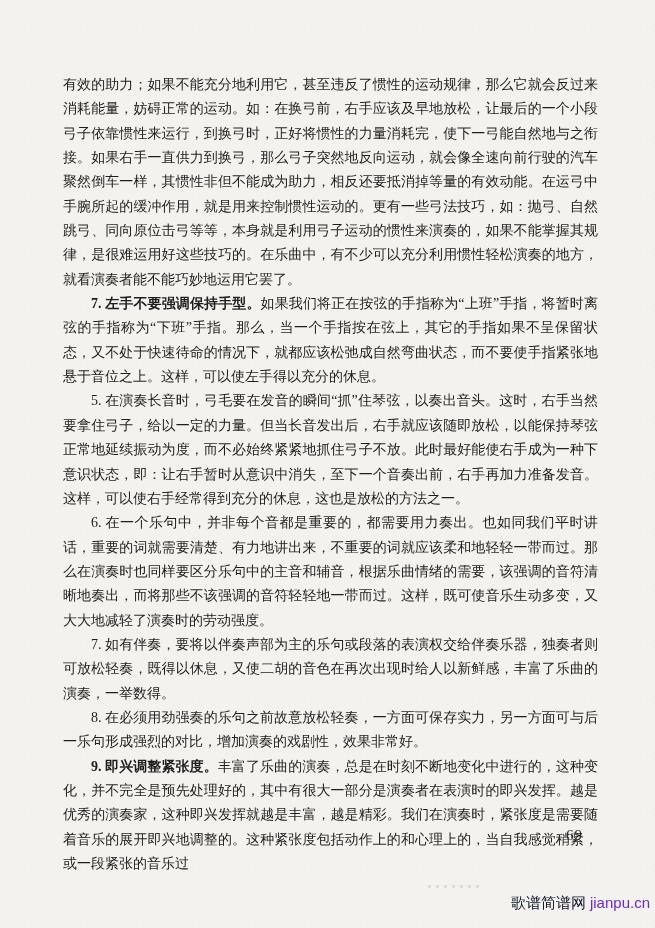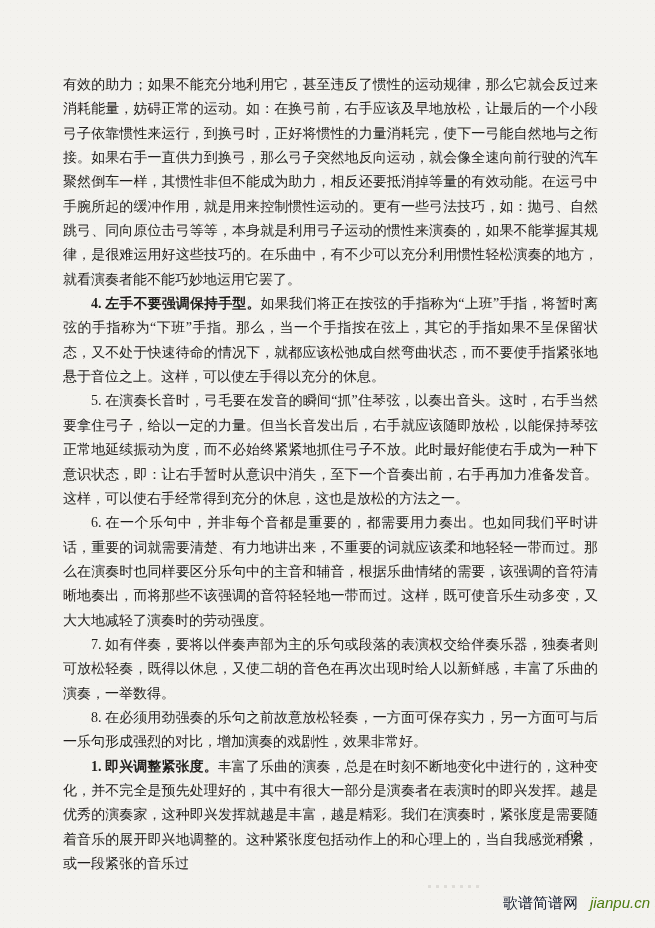--- a/index.html
+++ b/index.html
@@ -50,35 +50,35 @@
     opacity: 0.9;
   }
   .watermark {
     position: absolute;
     right: 5px; top: 894px;
     font-size: 15px;
     font-family: "Liberation Sans", "DejaVu Sans", sans-serif;
     white-space: nowrap;
   }
   .wm-name { color: #0f172a; }
-  .wm-url  { color: #4d7c0f; margin-left: 12px; font-style: italic; }
+  .wm-url  { color: #6d28d9; margin-left: 4px; }
 </style>
 </head>
 <body>
 
 <div class="page">
 
   <div class="text-block">
     <p class="para no-indent"><b></b><span>有效的助力；如果不能充分地利用它，甚至违反了惯性的运动规律，那么它就会反过来消耗能量，妨碍正常的运动。如：在换弓前，右手应该及早地放松，让最后的一个小段弓子依靠惯性来运行，到换弓时，正好将惯性的力量消耗完，使下一弓能自然地与之衔接。如果右手一直供力到换弓，那么弓子突然地反向运动，就会像全速向前行驶的汽车聚然倒车一样，其惯性非但不能成为助力，相反还要抵消掉等量的有效动能。在运弓中手腕所起的缓冲作用，就是用来控制惯性运动的。更有一些弓法技巧，如：抛弓、自然跳弓、同向原位击弓等等，本身就是利用弓子运动的惯性来演奏的，如果不能掌握其规律，是很难运用好这些技巧的。在乐曲中，有不少可以充分利用惯性轻松演奏的地方，就看演奏者能不能巧妙地运用它罢了。</span></p>
-    <p class="para"><b>4. 左手不要强调保持手型。</b><span>如果我们将正在按弦的手指称为“上班”手指，将暂时离弦的手指称为“下班”手指。那么，当一个手指按在弦上，其它的手指如果不呈保留状态，又不处于快速待命的情况下，就都应该松弛成自然弯曲状态，而不要使手指紧张地悬于音位之上。这样，可以使左手得以充分的休息。</span></p>
+    <p class="para"><b>7. 左手不要强调保持手型。</b><span>如果我们将正在按弦的手指称为“上班”手指，将暂时离弦的手指称为“下班”手指。那么，当一个手指按在弦上，其它的手指如果不呈保留状态，又不处于快速待命的情况下，就都应该松弛成自然弯曲状态，而不要使手指紧张地悬于音位之上。这样，可以使左手得以充分的休息。</span></p>
     <p class="para"><b></b><span>5. 在演奏长音时，弓毛要在发音的瞬间“抓”住琴弦，以奏出音头。这时，右手当然要拿住弓子，给以一定的力量。但当长音发出后，右手就应该随即放松，以能保持琴弦正常地延续振动为度，而不必始终紧紧地抓住弓子不放。此时最好能使右手成为一种下意识状态，即：让右手暂时从意识中消失，至下一个音奏出前，右手再加力准备发音。这样，可以使右手经常得到充分的休息，这也是放松的方法之一。</span></p>
     <p class="para"><b></b><span>6. 在一个乐句中，并非每个音都是重要的，都需要用力奏出。也如同我们平时讲话，重要的词就需要清楚、有力地讲出来，不重要的词就应该柔和地轻轻一带而过。那么在演奏时也同样要区分乐句中的主音和辅音，根据乐曲情绪的需要，该强调的音符清晰地奏出，而将那些不该强调的音符轻轻地一带而过。这样，既可使音乐生动多变，又大大地减轻了演奏时的劳动强度。</span></p>
     <p class="para"><b></b><span>7. 如有伴奏，要将以伴奏声部为主的乐句或段落的表演权交给伴奏乐器，独奏者则可放松轻奏，既得以休息，又使二胡的音色在再次出现时给人以新鲜感，丰富了乐曲的演奏，一举数得。</span></p>
     <p class="para"><b></b><span>8. 在必须用劲强奏的乐句之前故意放松轻奏，一方面可保存实力，另一方面可与后一乐句形成强烈的对比，增加演奏的戏剧性，效果非常好。</span></p>
-    <p class="para"><b>1. 即兴调整紧张度。</b><span>丰富了乐曲的演奏，总是在时刻不断地变化中进行的，这种变化，并不完全是预先处理好的，其中有很大一部分是演奏者在表演时的即兴发挥。越是优秀的演奏家，这种即兴发挥就越是丰富，越是精彩。我们在演奏时，紧张度是需要随着音乐的展开即兴地调整的。这种紧张度包括动作上的和心理上的，当自我感觉稍紧，或一段紧张的音乐过</span></p>
+    <p class="para"><b>9. 即兴调整紧张度。</b><span>丰富了乐曲的演奏，总是在时刻不断地变化中进行的，这种变化，并不完全是预先处理好的，其中有很大一部分是演奏者在表演时的即兴发挥。越是优秀的演奏家，这种即兴发挥就越是丰富，越是精彩。我们在演奏时，紧张度是需要随着音乐的展开即兴地调整的。这种紧张度包括动作上的和心理上的，当自我感觉稍紧，或一段紧张的音乐过</span></p>
   </div>
 
   <div class="page-number">69</div>
 
   <div class="smudge"></div>
 
   <div class="watermark">
     <span class="wm-name">歌谱简谱网</span><span class="wm-url">jianpu.cn</span>
   </div>
 

